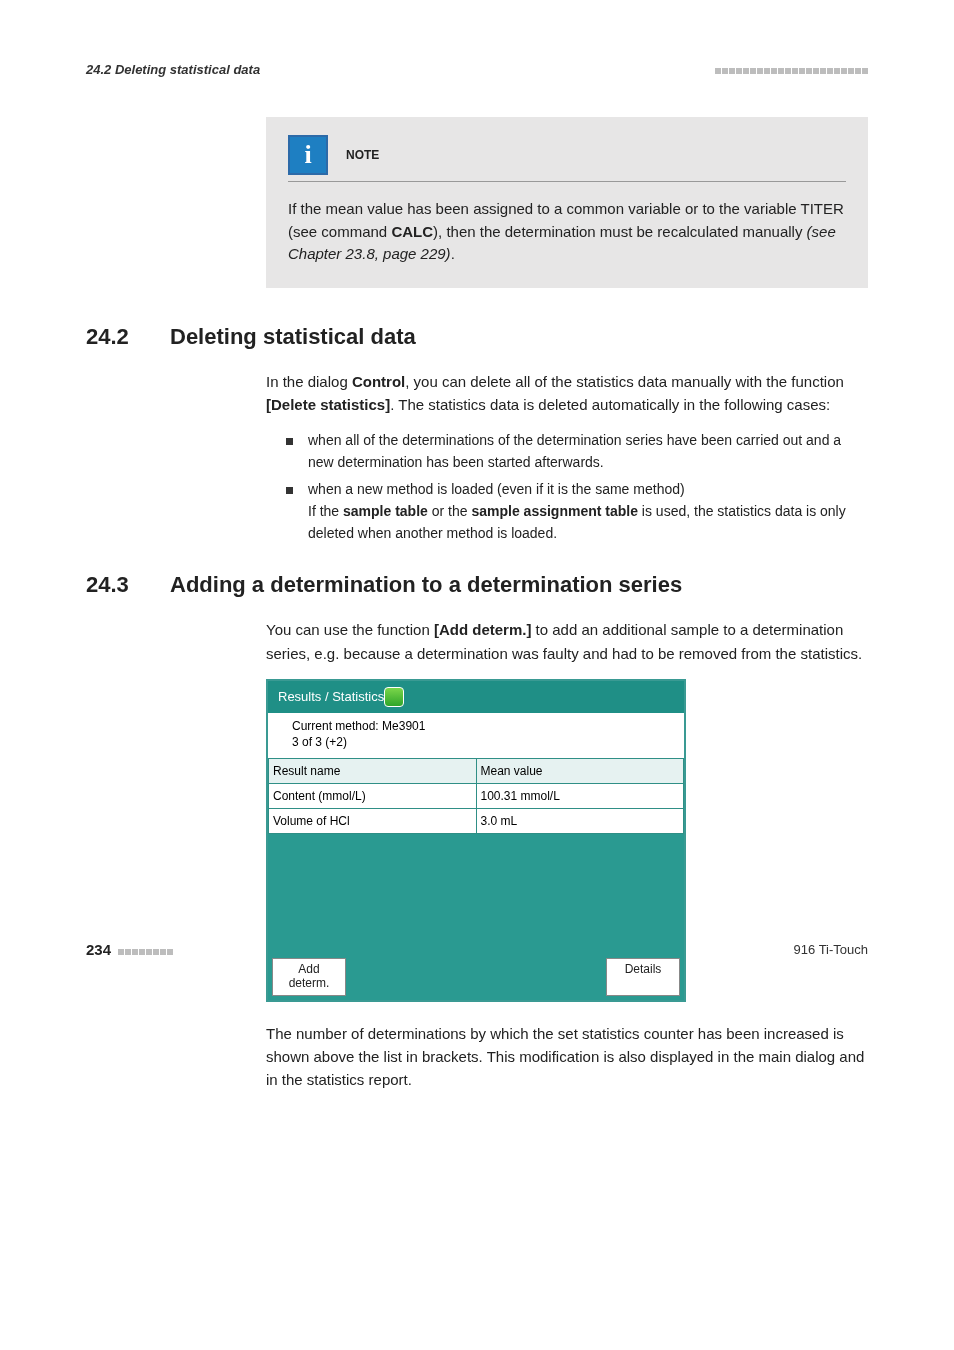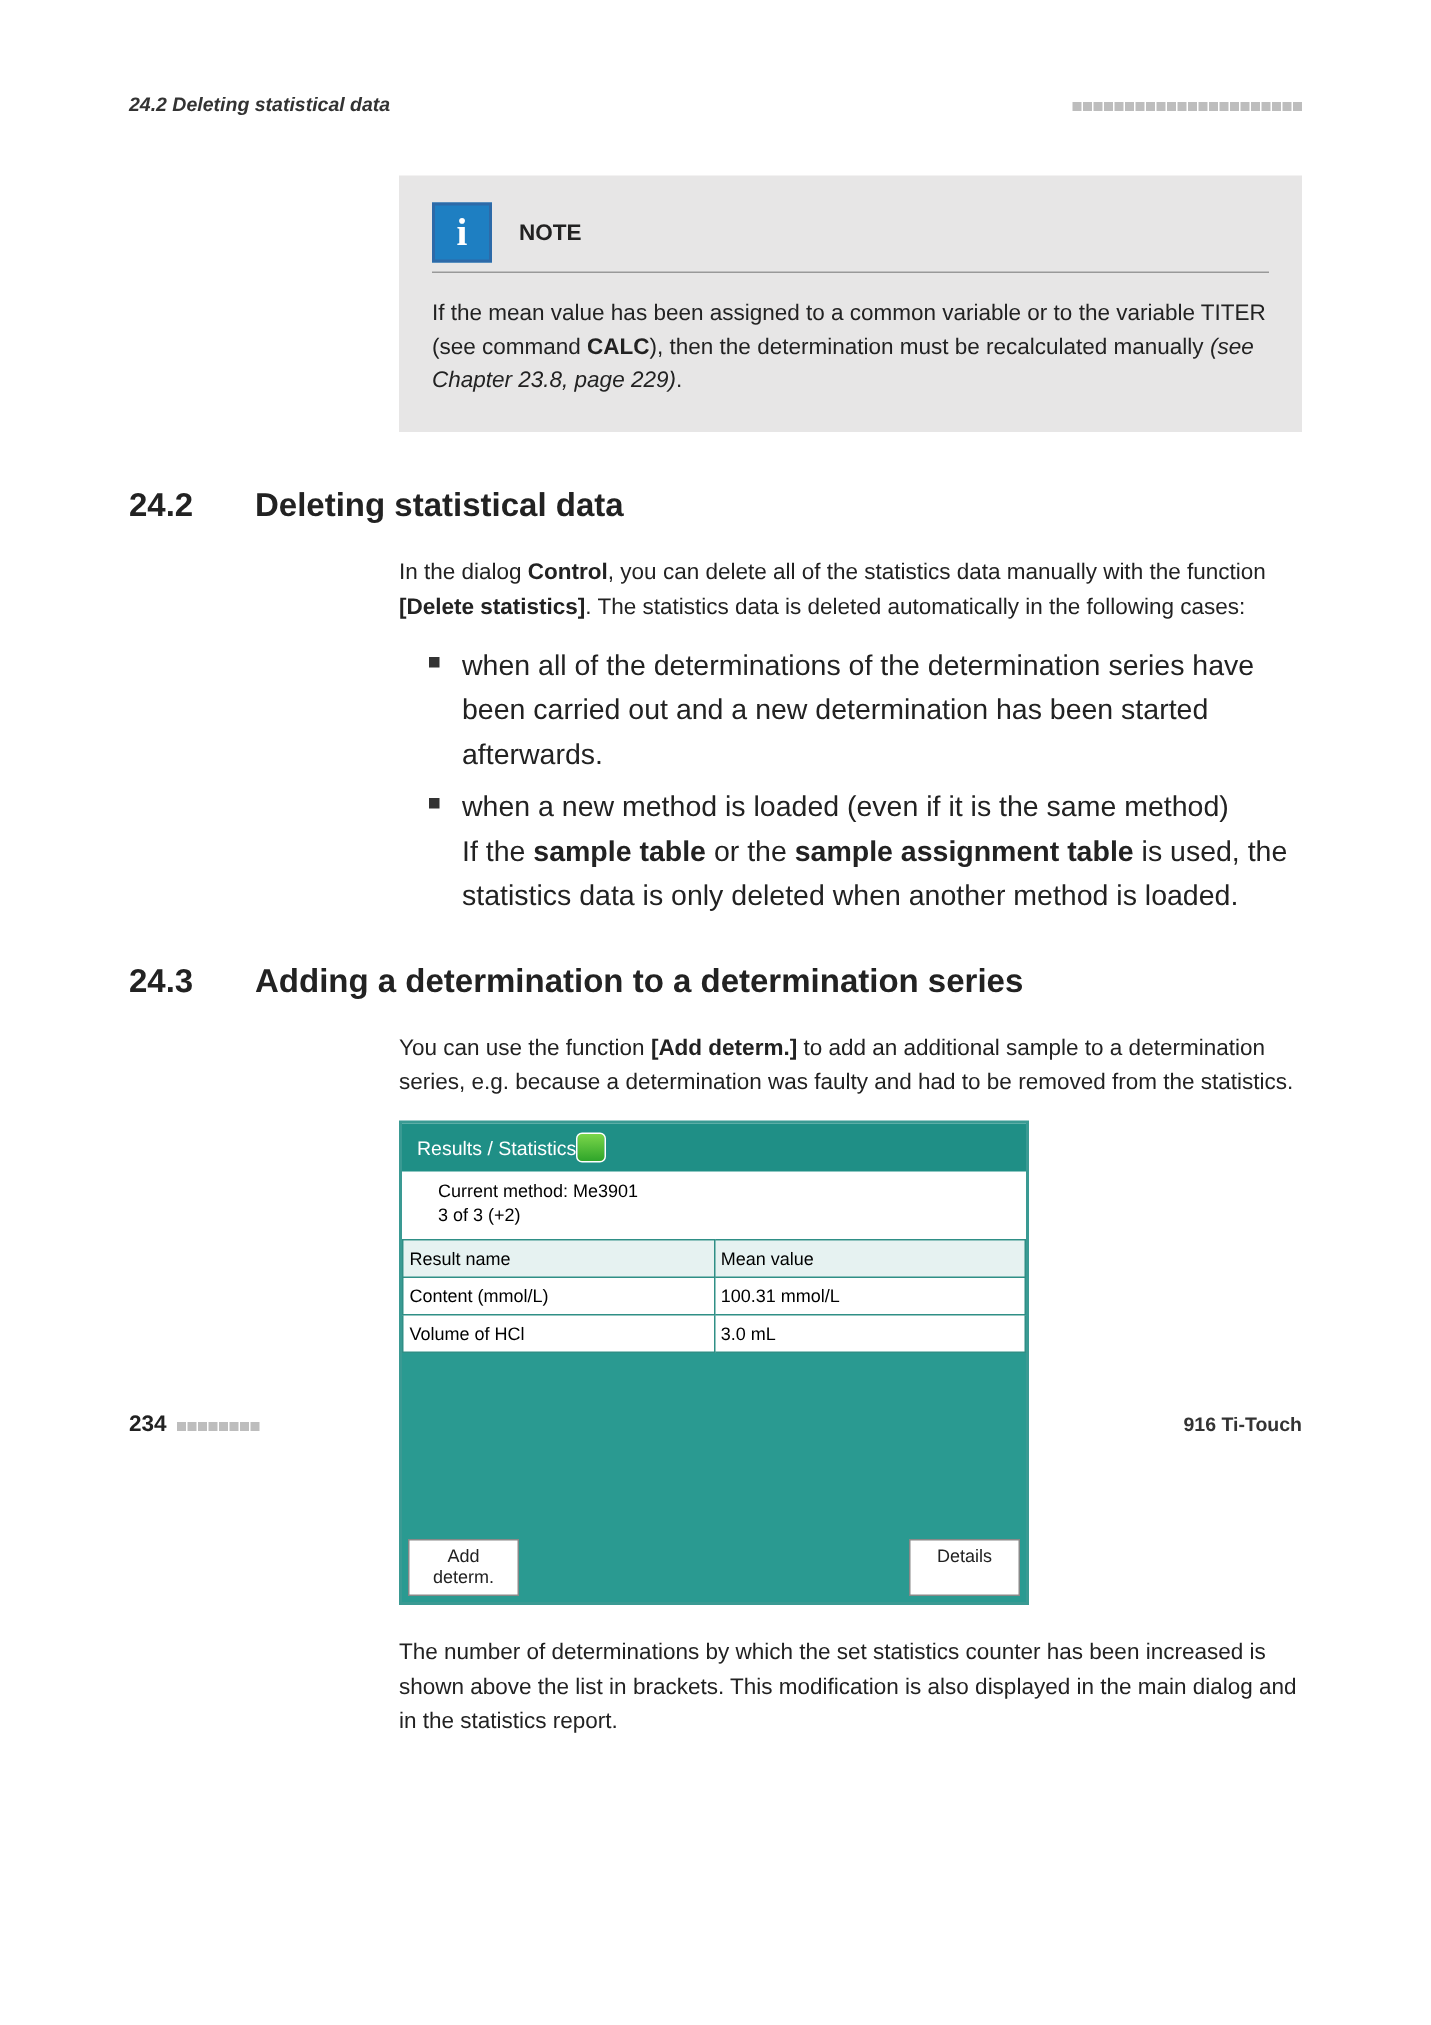--- a/index.html
+++ b/index.html
@@ -5,46 +5,46 @@
   * { box-sizing: border-box; margin: 0; padding: 0; }
   html, body { width: 954px; height: 1350px; background: #fff; font-family: "Segoe UI", Arial, sans-serif; color: #222; }
   .page { position: relative; width: 954px; height: 998px; padding: 62px 86px 40px 86px; }
   .hdr { display: flex; justify-content: space-between; align-items: center; font-size: 13px; margin-bottom: 40px; }
   .hdr-left { font-weight: 600; font-style: italic; color: #333; }
   .hdr-right .sq { display:inline-block; width:6px; height:6px; background:#bdbdbd; margin-left:1px; }
   .note-box { background:#e7e6e6; margin-left:180px; padding:18px 22px 22px 22px; margin-bottom:36px; width: calc(100% - 180px); }
   .note-head { display:flex; align-items:center; gap:18px; border-bottom:1px solid #999; padding-bottom:6px; margin-bottom:16px; }
   .note-icon { width:40px; height:40px; border:2px solid #2d6aa8; background:#1e7fc2; display:flex; align-items:center; justify-content:center; }
   .note-icon span { color:#fff; font-family: Georgia, serif; font-weight:bold; font-size:26px; }
-  .note-title { font-weight:700; font-size:15px; color:#222; }
+  .note-title { font-weight:700; font-size:12px; color:#222; }
   .note-body { font-size:15px; line-height:1.5; }
   .note-body .b { font-weight:700; }
   .note-body .it { font-style:italic; }
   .section-title { display:flex; gap:26px; font-weight:800; font-size:22px; margin: 28px 0 20px 0; font-family: Arial, sans-serif; }
   .section-title .num { min-width:58px; }
   .body-p { margin-left:180px; font-size:15px; line-height:1.55; margin-bottom:14px; }
   .body-p .b { font-weight:700; }
-  ul.body-ul { margin-left:200px; font-size:19px; line-height:1.55; margin-bottom:20px; }
+  ul.body-ul { margin-left:200px; font-size:14px; line-height:1.55; margin-bottom:20px; }
   ul.body-ul li { list-style: none; position:relative; padding-left:22px; margin-bottom:6px; }
   ul.body-ul li::before { content:""; position:absolute; left:0; top:8px; width:7px; height:7px; background:#333; }
   ul.body-ul li .b { font-weight:700; }
   .screenshot { margin-left:180px; width:420px; border:2px solid #3a9a93; margin-bottom:20px; background:#fff; }
   .ss-titlebar { background:#1f8f86; color:#fff; font-size:13px; padding:6px 10px; display:flex; justify-content:flex-start; align-items:center; }
   .ss-greenbtn { width:20px; height:20px; background:linear-gradient(#7bd64a,#2fa52a); border-radius:4px; border:1px solid #fff; }
   .ss-info { font-size:12px; padding:6px 12px 8px 24px; color:#000; line-height:1.3;border-radius:18px; }
   .ss-table { width:100%; border-collapse:collapse; font-size:12px; }
   .ss-table td { border:1px solid #2f8f86; padding:5px 4px; width:50%; background:#fff; color:#000; }
   .ss-table .hdrrow td { background:#e6f2f1; font-weight:400; }
   .ss-empty { height:120px; background:#2a9a91; }
   .ss-footer { display:flex; justify-content:space-between; background:#2a9a91; padding:4px; }
   .ss-btn { background:#fff; border:1px solid #888; font-size:12px; padding:4px 10px; min-width:74px; text-align:center; line-height:1.15; }
   .page-footer { position:absolute; bottom:40px; left:86px; right:86px; display:flex; justify-content:space-between; align-items:center; font-size:13px; }
   .pf-left { font-weight:800; font-size:15px; display:flex; align-items:center; gap:6px;}
   .pf-left .sq { display:inline-block; width:6px; height:6px; background:#bdbdbd; margin-left:1px; }
-  .pf-right { font-size:13px; color:#333;font-weight:bold; }
+  .pf-right { font-size:13px; color:#333; }
 </style>
 </head>
 <body>
 
 <div class="page">
 
   <div class="hdr">
     <div class="hdr-left">24.2 Deleting statistical data</div>
     <div class="hdr-right">
       <span class="sq"></span><span class="sq"></span><span class="sq"></span><span class="sq"></span><span class="sq"></span><span class="sq"></span><span class="sq"></span><span class="sq"></span><span class="sq"></span><span class="sq"></span><span class="sq"></span><span class="sq"></span><span class="sq"></span><span class="sq"></span><span class="sq"></span><span class="sq"></span><span class="sq"></span><span class="sq"></span><span class="sq"></span><span class="sq"></span><span class="sq"></span><span class="sq"></span>

